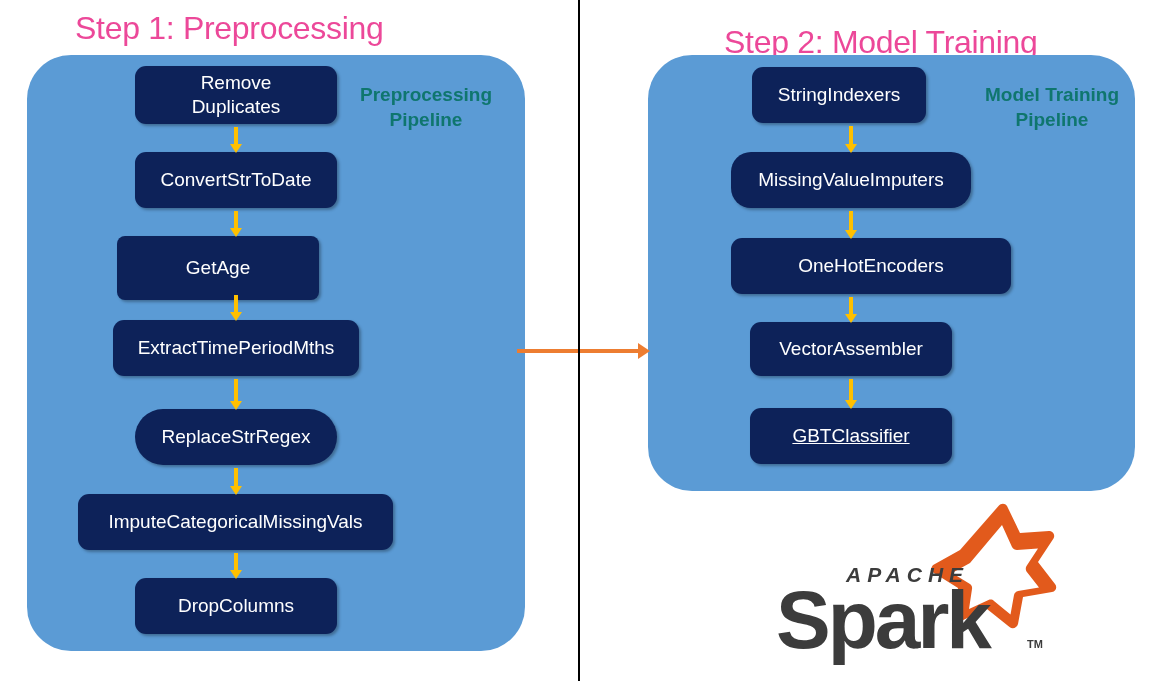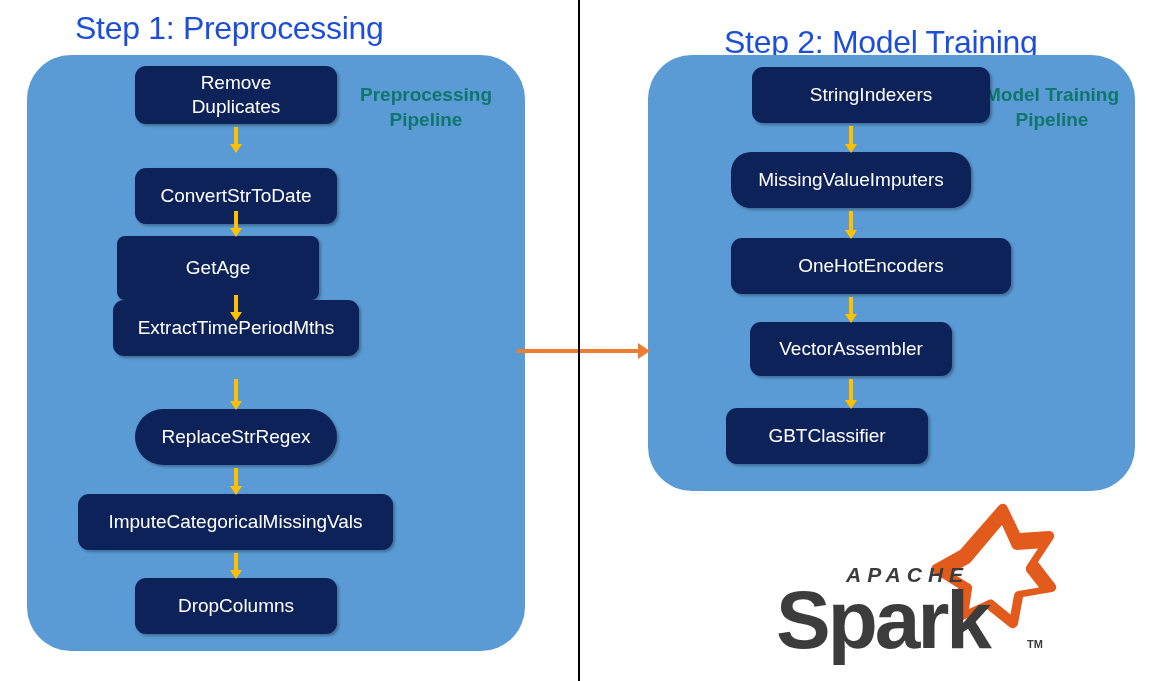--- a/index.html
+++ b/index.html
@@ -27,21 +27,21 @@
     height: 681px;
     background: #000000;
   }
 
   
   .section-title {
     position: absolute;
     font-family: "Liberation Sans", sans-serif;
     font-size: 32px;
     font-weight: 400;
-    color: #1d4ed8;
+    color: #ec4899;
     white-space: nowrap;
     letter-spacing: -0.3px;
   }
   #title-left  { left: 75px;  top: 10px; }
   #title-right { left: 724px; top: 24px; }
 
   
   .panel {
     position: absolute;
     background: #5B9BD5;
@@ -139,53 +139,53 @@
   <div class="section-title" id="title-right">Step 2: Model Training</div>
 
   <div class="panel" id="panel-left"></div>
 
   <div class="panel-caption" id="caption-left">Preprocessing
 Pipeline</div>
 
   <div class="stage-box" style="left:135px; top:66px;  width:202px; height:58px;">Remove
 Duplicates</div>
 
-  <div class="stage-box" style="left:135px; top:168px; width:202px; height:56px;">ConvertStrToDate</div>
+  <div class="stage-box" style="left:135px; top:152px; width:202px; height:56px;">ConvertStrToDate</div>
 
   <div class="stage-box" style="left:117px; top:236px; width:202px; height:64px;border-radius:8px;">GetAge</div>
 
-  <div class="stage-box" style="left:113px; top:300px; width:246px; height:56px;">ExtractTimePeriodMths</div>
+  <div class="stage-box" style="left:113px; top:320px; width:246px; height:56px;">ExtractTimePeriodMths</div>
 
   <div class="stage-box" style="left:135px; top:409px; width:202px; height:56px;border-radius:28px;">ReplaceStrRegex</div>
 
   <div class="stage-box" style="left:135px; top:578px; width:202px; height:56px;">DropColumns</div>
 
   <div class="stage-box" style="left:78px;  top:494px; width:315px; height:56px;">ImputeCategoricalMissingVals</div>
 
   <div class="arrow-v" style="left:234px; top:127px; height:18px;"></div>
   <div class="arrow-v" style="left:234px; top:211px; height:18px;"></div>
   <div class="arrow-v" style="left:234px; top:295px; height:18px;"></div>
   <div class="arrow-v" style="left:234px; top:379px; height:23px;"></div>
   <div class="arrow-v" style="left:234px; top:468px; height:19px;"></div>
   <div class="arrow-v" style="left:234px; top:553px; height:18px;"></div>
 
   <div class="panel" id="panel-right"></div>
 
   <div class="panel-caption" id="caption-right">Model Training
 Pipeline</div>
 
-  <div class="stage-box" style="left:752px; top:67px;  width:238px; height:56px;text-align:right;">StringIndexers</div>
+  <div class="stage-box" style="left:752px; top:67px;  width:174px; height:56px;text-align:right;">StringIndexers</div>
 
   <div class="stage-box" style="left:731px; top:152px; width:240px; height:56px;border-radius:20px;">MissingValueImputers</div>
 
   <div class="stage-box" style="left:731px; top:238px; width:280px; height:56px;">OneHotEncoders</div>
 
   <div class="stage-box" style="left:750px; top:322px; width:202px; height:54px;">VectorAssembler</div>
 
-  <div class="stage-box" style="left:726px; top:408px; width:202px; height:56px;">GBTClassifier</div>
+  <div class="stage-box" style="left:750px; top:408px; width:202px; height:56px;text-decoration:underline;">GBTClassifier</div>
 
   <div class="arrow-v" style="left:849px; top:126px; height:19px;"></div>
   <div class="arrow-v" style="left:849px; top:211px; height:20px;"></div>
   <div class="arrow-v" style="left:849px; top:297px; height:18px;"></div>
   <div class="arrow-v" style="left:849px; top:379px; height:22px;"></div>
 
   <div id="connector-arrow"></div>
 
   <div class="divider"></div>
 

